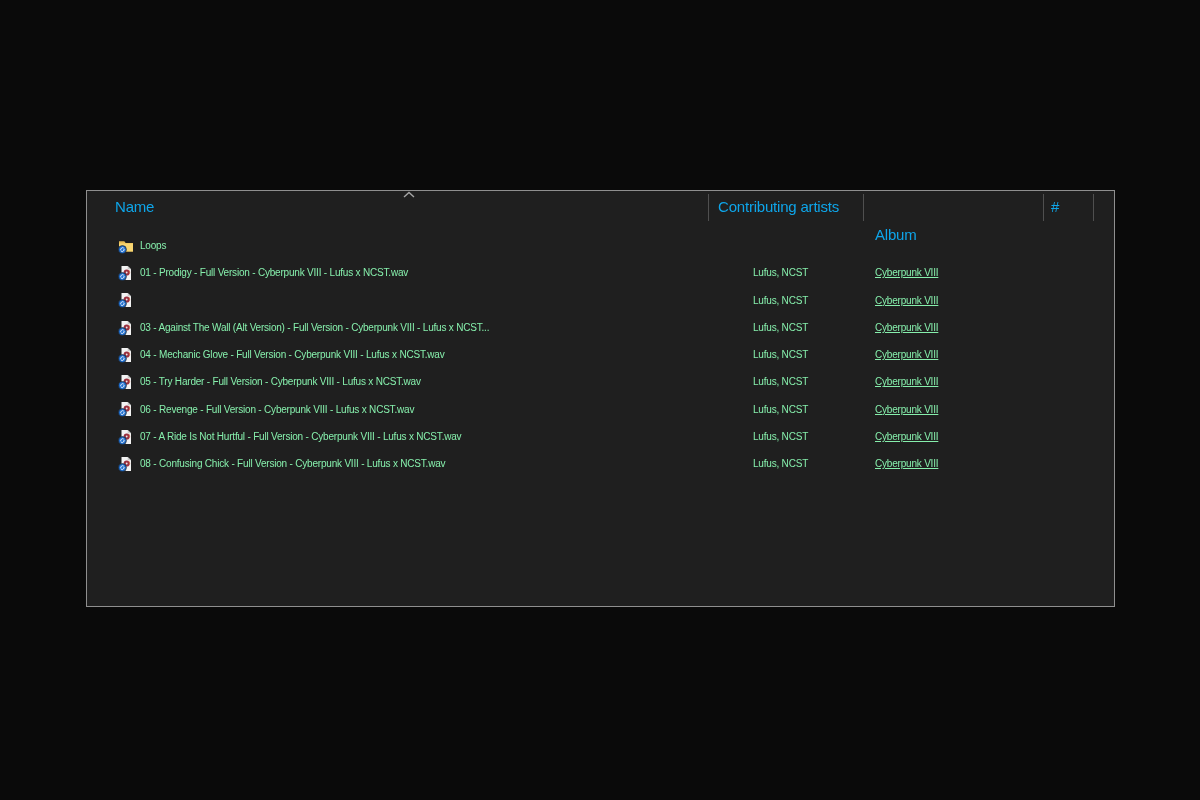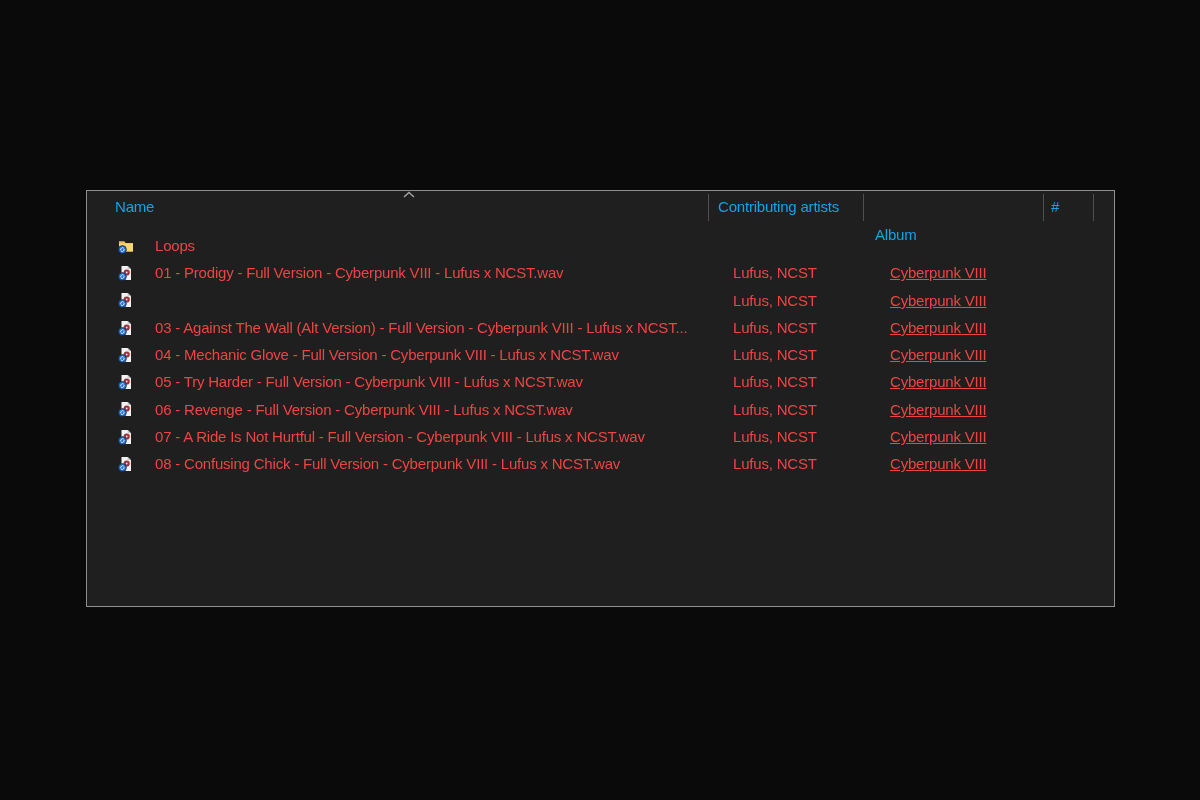--- a/index.html
+++ b/index.html
@@ -83,33 +83,32 @@
       margin-top: -8px;
       width: 16px;
       height: 16px;
       display: block;
     }
     .cell {
       position: absolute;
       top: 0;
       height: 27.3px;
       line-height: 27.3px;
-      color: #ef4444;
-      font-size: 15px;
+      color: #86efac;
+      font-size: 10px;
       letter-spacing: -0.2px;
       white-space: nowrap;
       cursor: default;
-      margin-left: 15px;
     }
     .cell-name {
       left: 53px;
       width: 566px;
       overflow: hidden;
     }
-    .cell-artists { left: 631px; }
+    .cell-artists { left: 666px; }
     .cell-album   { left: 788px; text-decoration: underline; }
   </style>
 </head>
 <body>
 
 <div class="stage">
   <div class="window">
 
     <svg class="sort-chevron" viewBox="0 0 14 7">
       <path d="M2 6 L7 1.5 L12 6" fill="none" stroke="#a5a5a5" stroke-width="1.4"></path>

